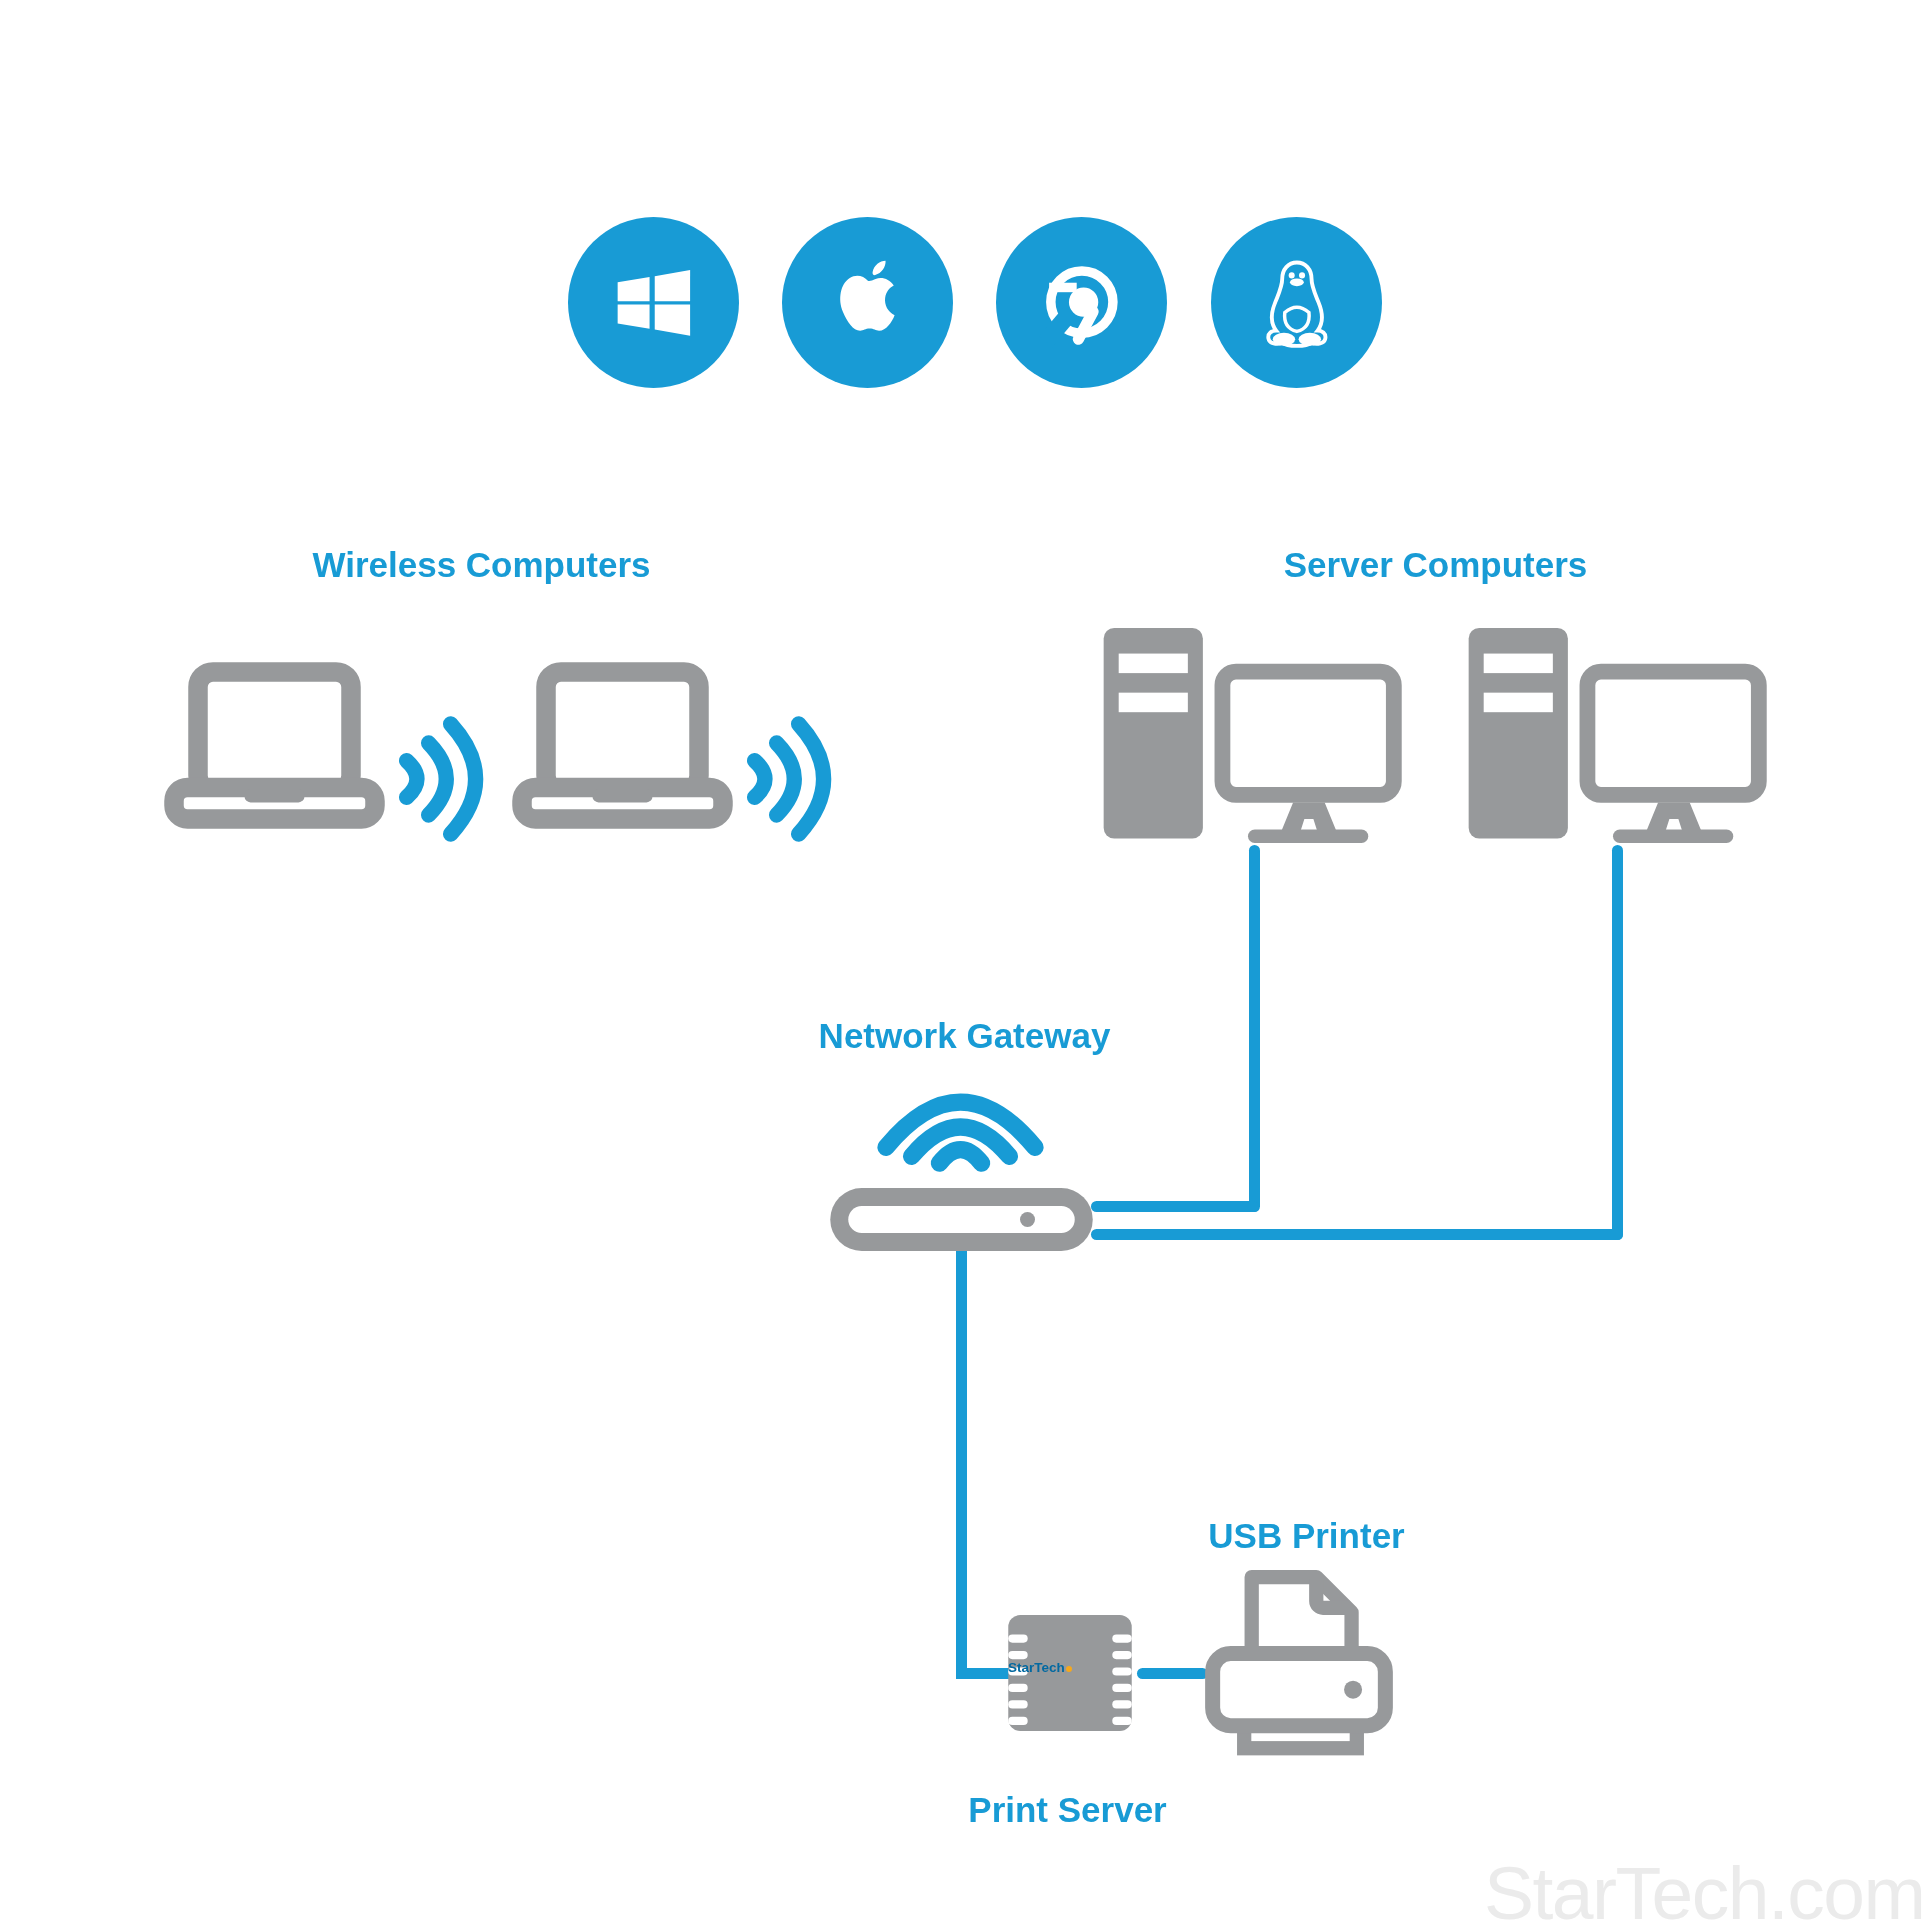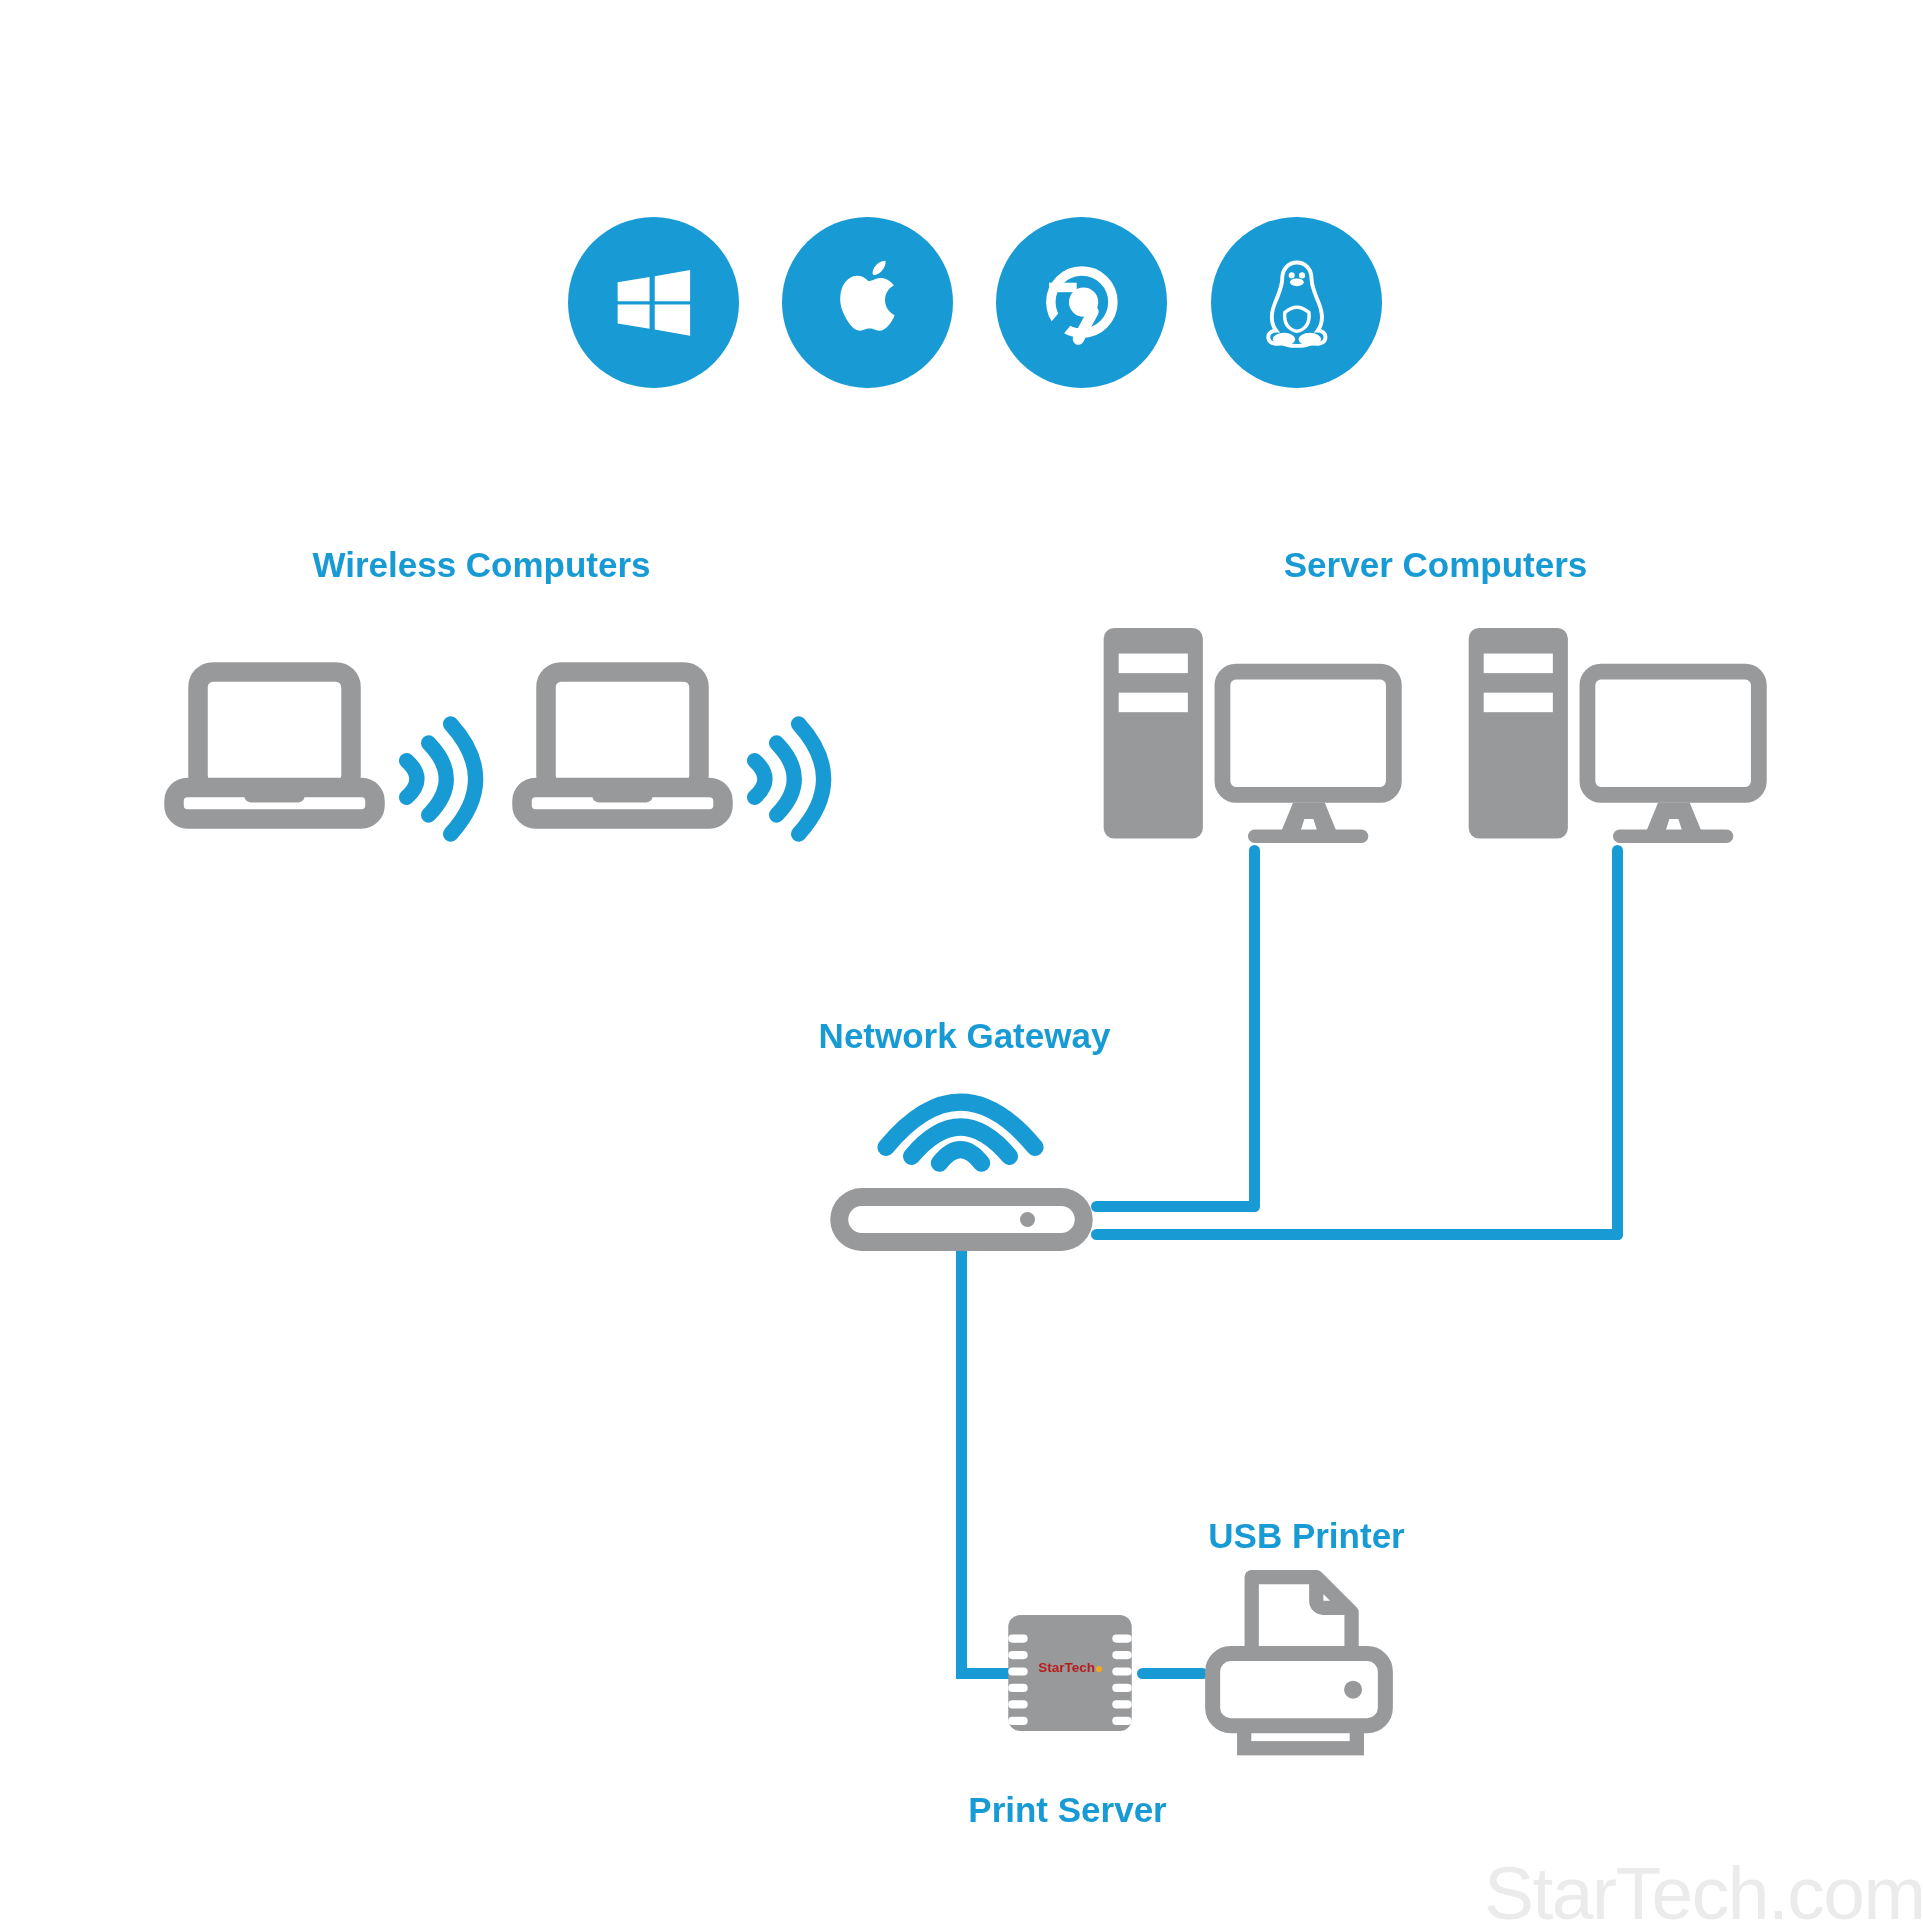--- a/index.html
+++ b/index.html
@@ -16,22 +16,22 @@
   .abs{position:absolute;}
   .lbl{position:absolute;width:451px;text-align:center;font-size:35px;font-weight:700;
     color:var(--blue);letter-spacing:0px;}
   .line{position:absolute;background:var(--blue);}
   .line.vert{width:11.3px;border-radius:6px;}
   .line.horiz{height:11.3px;border-radius:6px;}
   .fg{fill:var(--gray);}
   .sg{stroke:var(--gray);}
   .sb{stroke:var(--blue);}
   .oscircle{fill:var(--blue);}
-  .ps-logo{position:absolute;left:1008px;top:1623px;width:124px;text-align:center;
-    color:#b91c1c;font-size:13.5px;font-weight:700;letter-spacing:0px;}
+  .ps-logo{position:absolute;left:1008px;top:1623px;width:124px;text-align:left;
+    color:#0369a1;font-size:13.5px;font-weight:700;letter-spacing:0px;}
   .ps-dot{display:inline-block;width:6px;height:6px;border-radius:50%;
     background:var(--logo_orange);margin-left:0.8px;vertical-align:baseline;}
   .watermark{position:absolute;left:1484px;top:1813px;width:428px;text-align:right;
     font-size:75px;font-weight:400;letter-spacing:-1.5px;color:var(--watermark_gray);}
 </style>
 </head>
 <body>
 
 <div class="canvas">
 

